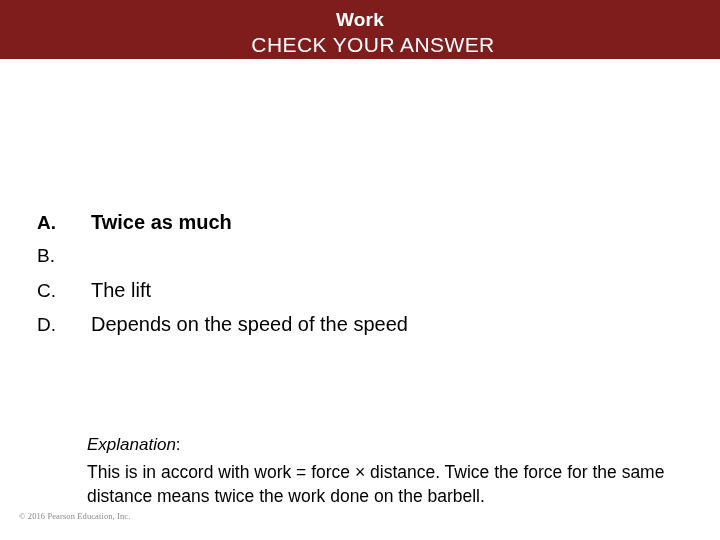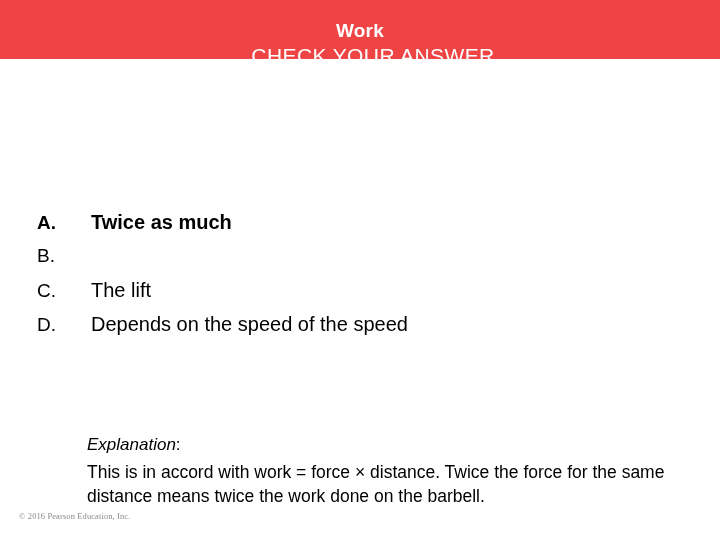--- a/index.html
+++ b/index.html
@@ -21,24 +21,24 @@
     background: #ffffff;
   }
 
   
   .header-band {
     position: absolute;
     left: 0;
     top: 0;
     width: 720px;
     height: 59px;
-    background: #ef4444;
+    background: #7f1d1d;
     text-align: center;
     box-sizing: border-box;
-    padding-top: 19px;
+    padding-top: 8px;
   }
   .header-title {
     display: block;
     color: #ffffff;
     font-family: "Liberation Sans", sans-serif;
     font-size: 19px;
     font-weight: bold;
     line-height: 24px;
     letter-spacing: 0.2px;
   }

